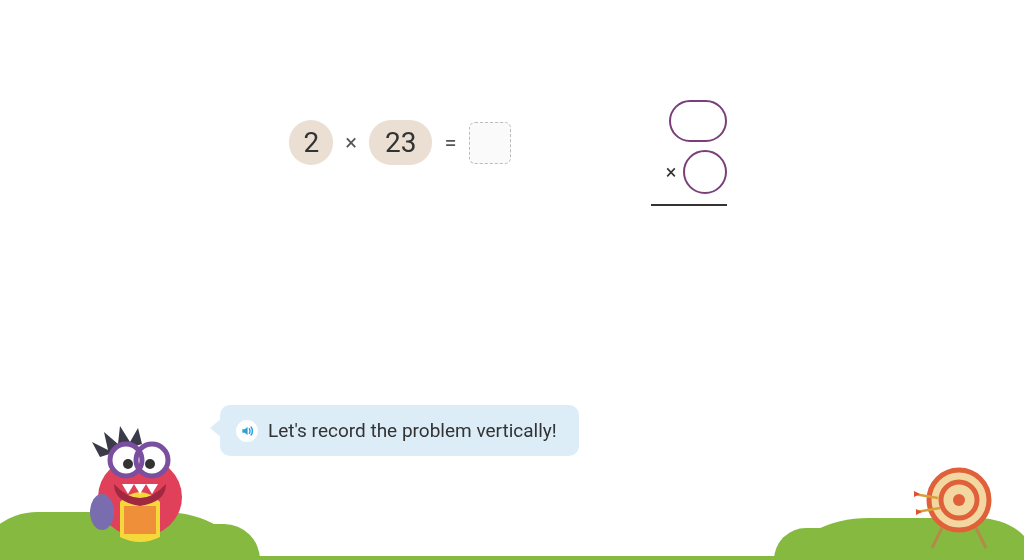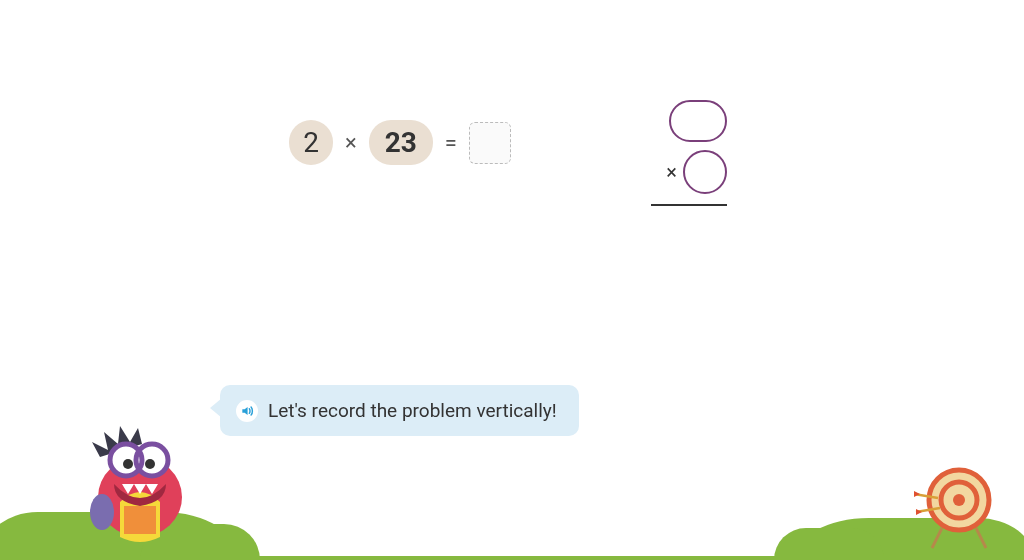--- a/index.html
+++ b/index.html
@@ -2,33 +2,33 @@
 <html><head>
 <meta charset="utf-8">
 <style>
   * { box-sizing: border-box; margin: 0; padding: 0; }
   html, body { width: 1024px; height: 560px; overflow: hidden; font-family: -apple-system, BlinkMacSystemFont, "Segoe UI", Roboto, sans-serif; background: #fff; position: relative; }
 
   .problem-area { position: absolute; top: 100px; left: 0; right: 0; display: flex; justify-content: center; align-items: flex-start; gap: 140px; }
 
   .horizontal-eq { display: flex; align-items: center; gap: 12px; font-size: 28px; color: #333; margin-top: 20px; }
   .pill { background: #eadfd2; border-radius: 22px; padding: 6px 14px; min-width: 38px; text-align: center; font-weight: 400; color: #333; }
-  .pill.wide { padding: 6px 16px; font-weight: bold; }
+  .pill.wide { padding: 6px 16px; }
   .op { color: #555; font-size: 22px; }
   .answer-box { width: 42px; height: 42px; border: 1px dashed #bbb; border-radius: 6px; background: #fafafa; }
 
   .vertical-eq { display: flex; flex-direction: column; align-items: flex-end; gap: 8px; padding-right: 8px; }
   .slot { border: 2px solid #7a3f7a; background: #fff; }
   .slot-rect { width: 58px; height: 42px; border-radius: 21px; }
   .slot-circ { width: 44px; height: 44px; border-radius: 50%; }
   .vrow { display: flex; align-items: center; gap: 6px; }
   .vop { font-size: 20px; color: #333; }
   .hline { width: 76px; height: 2px; background: #333; margin-top: 2px; }
 
-  .speech { position: absolute; left: 220px; bottom: 124px; background: #dcedf7; border-radius: 10px; padding: 14px 22px 14px 16px; display: flex; align-items: center; gap: 10px; font-size: 19px; color: #333; }
+  .speech { position: absolute; left: 220px; bottom: 104px; background: #dcedf7; border-radius: 10px; padding: 14px 22px 14px 16px; display: flex; align-items: center; gap: 10px; font-size: 19px; color: #333; }
   .speech::after { content: ""; position: absolute; left: -10px; bottom: 18px; width: 0; height: 0; border-top: 10px solid transparent; border-bottom: 10px solid transparent; border-right: 12px solid #dcedf7; }
   .audio-icon { width: 22px; height: 22px; border-radius: 50%; background: #fff; display: flex; align-items: center; justify-content: center; flex-shrink: 0; }
   .audio-icon svg { width: 14px; height: 14px; }
 
   .ground { position: absolute; bottom: 0; left: 0; right: 0; height: 50px; }
   .bush { position: absolute; bottom: 0; background: #86b93f; }
   .bush.left { left: -20px; width: 260px; height: 48px; border-radius: 60px 80px 0 0 / 50px 50px 0 0; }
   .bush.left::before { content:""; position:absolute; left: 160px; bottom:0; width: 120px; height: 36px; background:#86b93f; border-radius: 60px 60px 0 0; }
   .bush.right { right: -10px; width: 240px; height: 42px; border-radius: 80px 60px 0 0 / 45px 45px 0 0; }
   .bush.right::before { content:""; position:absolute; right: 150px; bottom:0; width: 110px; height: 32px; background:#86b93f; border-radius: 55px 55px 0 0; }

